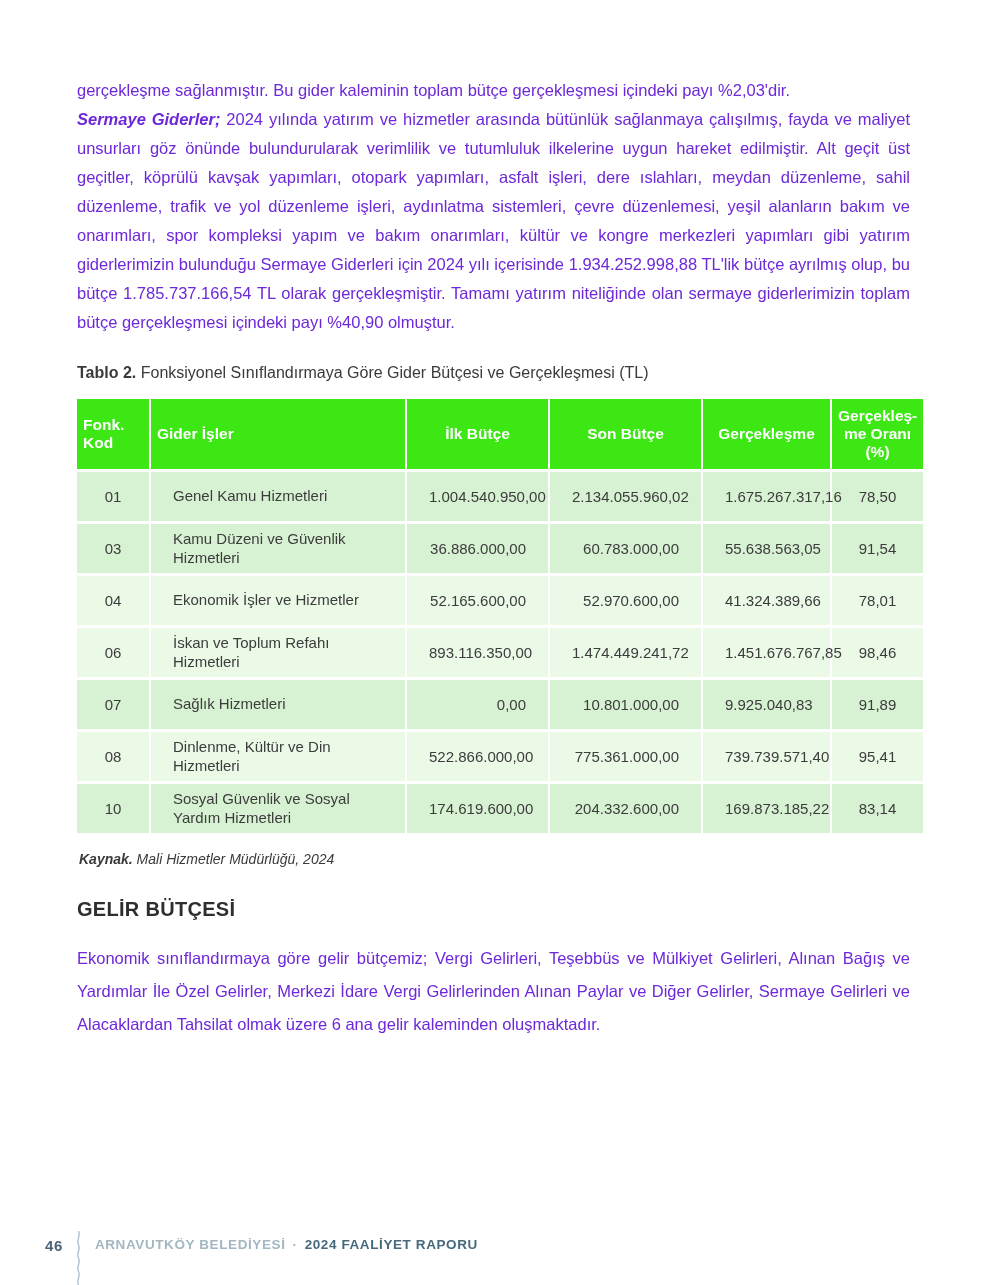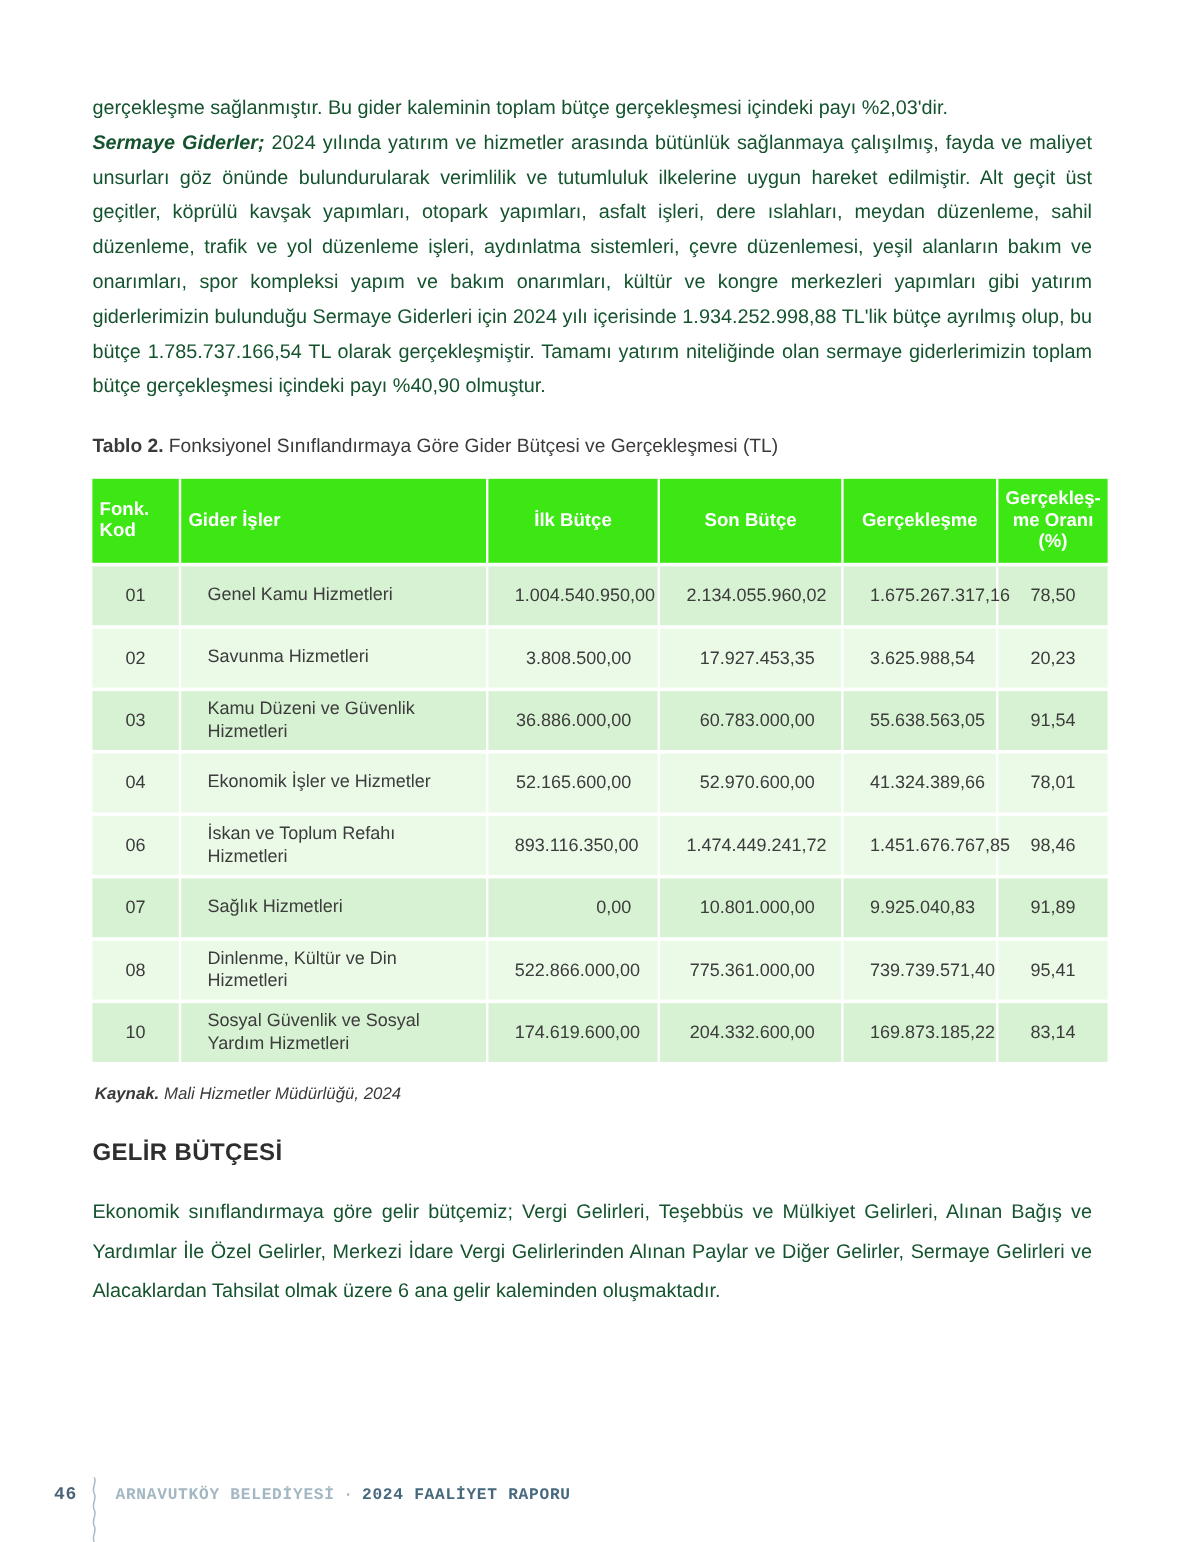--- a/index.html
+++ b/index.html
@@ -13,21 +13,21 @@
     color: #3d3d3d;
     overflow: hidden;
   }
   .content { padding: 76px 90px 0 77px; }
 
   p.body-text {
     margin: 0;
     font-size: 16.5px;
     line-height: 29px;
     text-align: justify;
-    color: #14532d;
+    color: #6d28d9;
   }
   p.body-text .lead { font-weight: bold; font-style: italic; }
   .mt-para { margin-top: 29px; }
 
   .table-title {
     margin: 27px 0 0 0;
     font-size: 16px;
     color: #3a3a3a;
   }
   .table-title .tt-label { font-weight: bold; }
@@ -86,24 +86,23 @@
   p.gelir {
     margin-top: 21px;
     line-height: 33px;
   }
 
   .footer {
     position: absolute;
     left: 45px;
     top: 1237px;
     display: flex;
-    align-items: flex-end;
+    align-items: flex-start;
     font-size: 13.5px;
     letter-spacing: 0.6px;
-    font-family: Liberation Mono, monospace;
   }
   .footer .pagenum {
     font-weight: bold;
     font-size: 15px;
     color: #4a6378;
     margin-right: 16px;
   }
   .footer .squiggle { position: absolute; left: 29px; top: -6px; }
   .footer .org { color: #a3b7c2; font-weight: bold; margin-left: 16px; }
   .footer .dot { color: #a3b7c2; margin: 0 7px; font-weight: bold; }
@@ -142,28 +141,20 @@
       </thead>
       <tbody>
         <tr class="r-dark">
           <td class="c-kod">01</td>
           <td class="c-tur">Genel Kamu Hizmetleri</td>
           <td class="c-num">1.004.540.950,00</td>
           <td class="c-num">2.134.055.960,02</td>
           <td class="c-num">1.675.267.317,16</td>
           <td class="c-oran">78,50</td>
         </tr>
-        <tr class="r-light">
-          <td class="c-kod">02</td>
-          <td class="c-tur">Savunma Hizmetleri</td>
-          <td class="c-num">3.808.500,00</td>
-          <td class="c-num">17.927.453,35</td>
-          <td class="c-num">3.625.988,54</td>
-          <td class="c-oran">20,23</td>
-        </tr>
         <tr class="r-dark">
           <td class="c-kod">03</td>
           <td class="c-tur">Kamu Düzeni ve Güvenlik Hizmetleri</td>
           <td class="c-num">36.886.000,00</td>
           <td class="c-num">60.783.000,00</td>
           <td class="c-num">55.638.563,05</td>
           <td class="c-oran">91,54</td>
         </tr>
         <tr class="r-light">
           <td class="c-kod">04</td>

